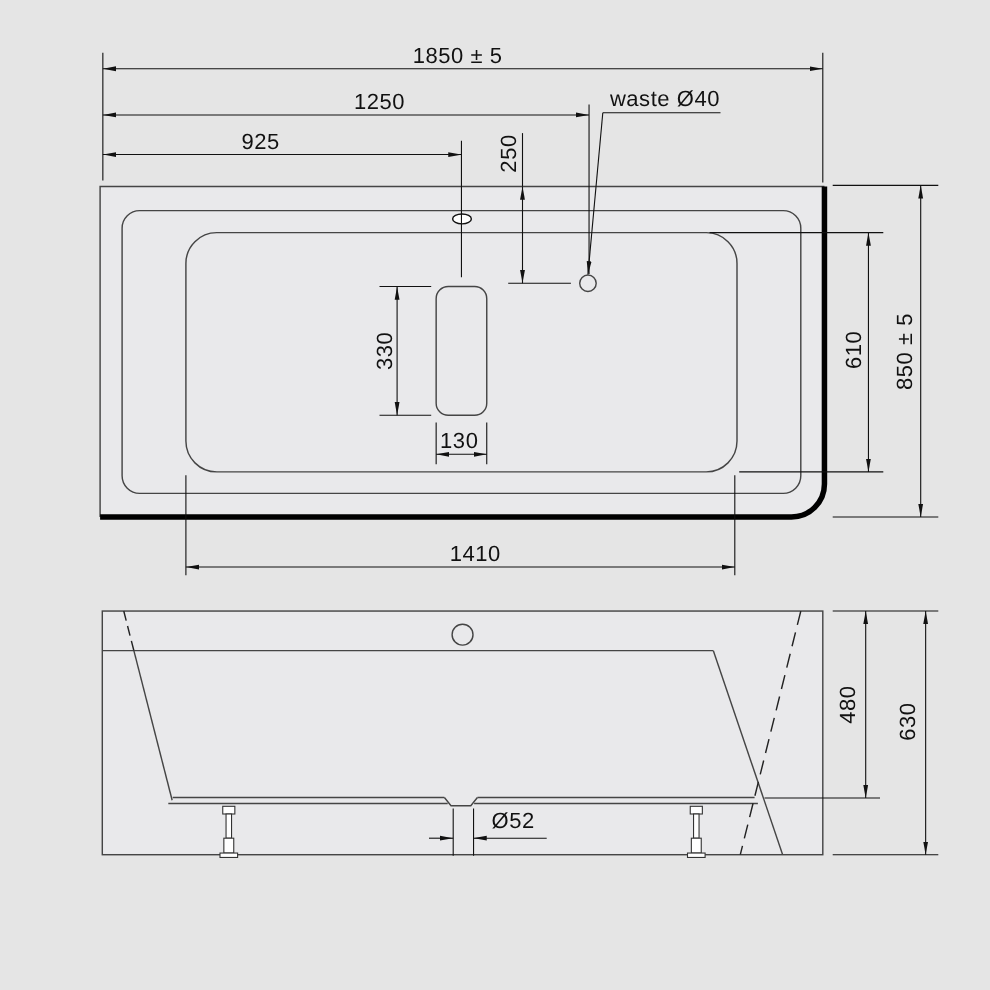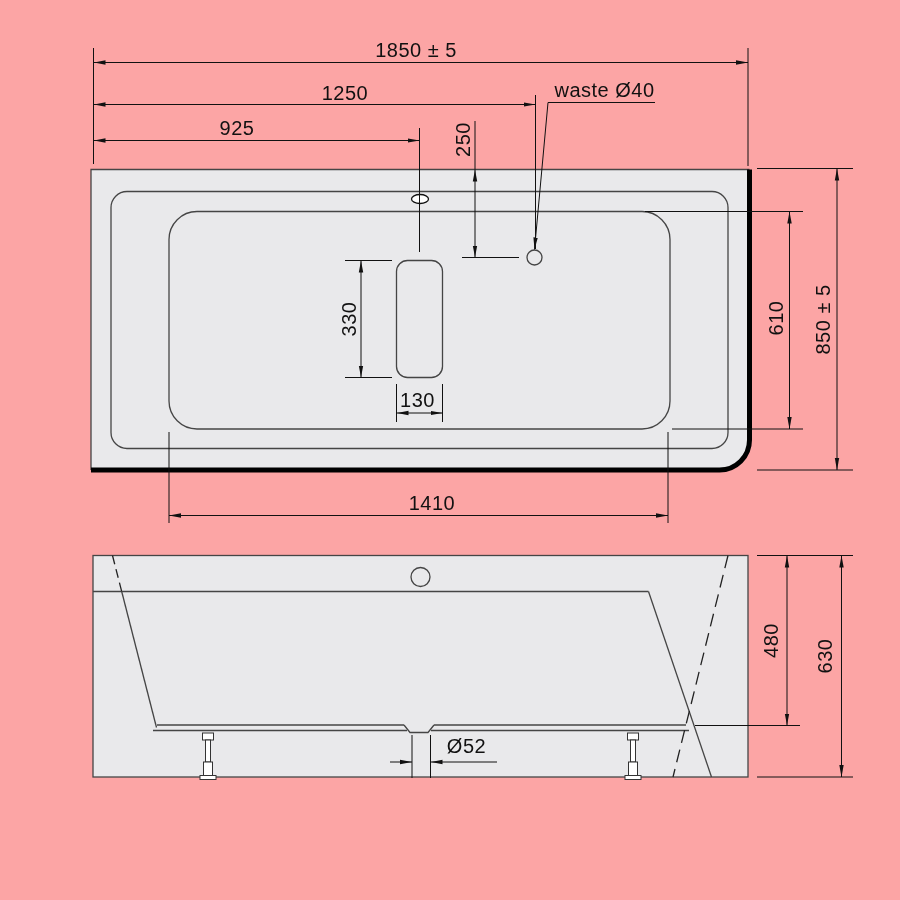--- a/index.html
+++ b/index.html
@@ -1,16 +1,16 @@
 <!DOCTYPE html>
 <html><head>
 <meta charset="utf-8">
 <style>
   html,body{margin:0;padding:0;background:#ffffff;}
-  .canvas{position:relative;width:900px;height:900px;background:#fca5a5;overflow:hidden;}
+  .canvas{position:relative;width:900px;height:900px;background:#e5e5e5;overflow:hidden;}
   svg{display:block;}
   text{font-family:"Liberation Sans","DejaVu Sans",sans-serif;font-size:20px;fill:#111;letter-spacing:0.5px;}
 </style>
 </head>
 <body>
 
 <div class="canvas">
 <svg width="900" height="900" viewBox="0 0 900 900">
   <defs>
     <marker id="arr" viewBox="0 0 12 6" refX="12" refY="3" markerWidth="12" markerHeight="6" markerUnits="userSpaceOnUse" orient="auto-start-reverse">

